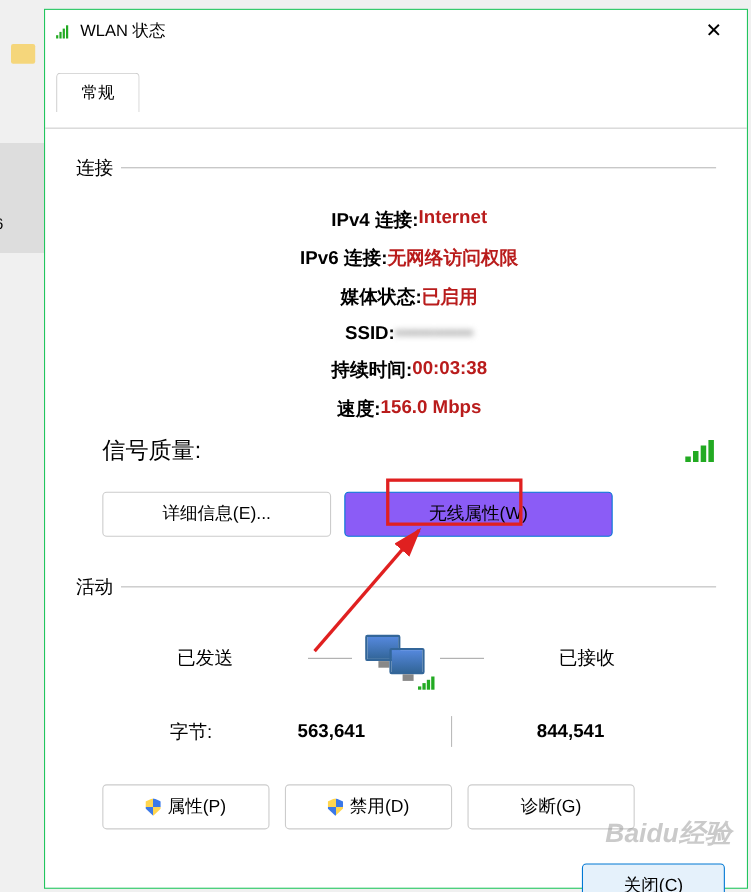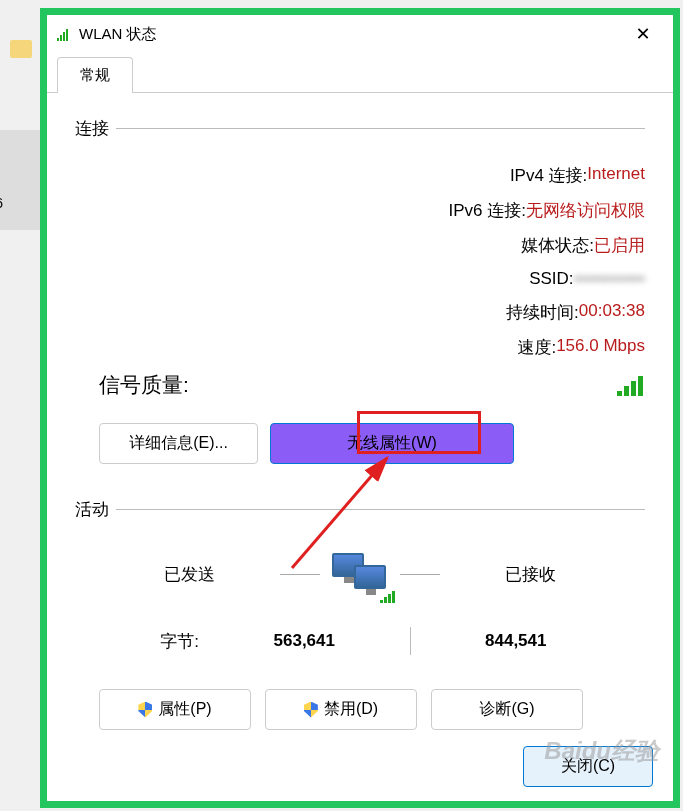--- a/index.html
+++ b/index.html
@@ -32,23 +32,24 @@
       height: 100px;
       background: #ddd;
     }
     .dialog {
       position: absolute;
       left: 40px;
       top: 8px;
       width: 640px;
       height: 800px;
       background: #fff;
-      border: 7px solid #22c55e;
+      border: 1px solid #22c55e;
       display: flex;
       flex-direction: column;
+      gap: 15px;
     }
     .titlebar {
       display: flex;
       align-items: center;
       padding: 6px 10px;
       height: 38px;
     }
     .signal-icon-small {
       width: 14px;
       height: 14px;
@@ -110,23 +111,24 @@
       margin-right: 7px;
       text-align: center;
     }
     .section-line {
       flex: 1;
       height: 1px;
       background: #bbb;
     }
     .kv-row {
       display: flex;
-      justify-content: flex-end;
+      justify-content: center;
       padding: 6px 0 6px 24px;
       font-size: 17px;
+      font-weight: bold;
     }
     .kv-label {
       color: #000;
     }
     .kv-value {
       color: #b91c1c;
       text-align: right;
     }
     .blurred {
       filter: blur(3px);
@@ -166,21 +168,21 @@
       background: #fff;
       font-size: 16px;
       text-align: center;
       cursor: pointer;
       display: flex;
       align-items: center;
       justify-content: center;
       gap: 6px;
     }
     .btn-details {
-      width: 159px;
+      width: 208px;
     }
     .btn-wireless {
       width: 244px;
       border: 1px solid #0078d4;
       background: #8b5cf6;
     }
     .highlight-box {
       position: absolute;
       border: 3px solid #e02020;
       pointer-events: none;

